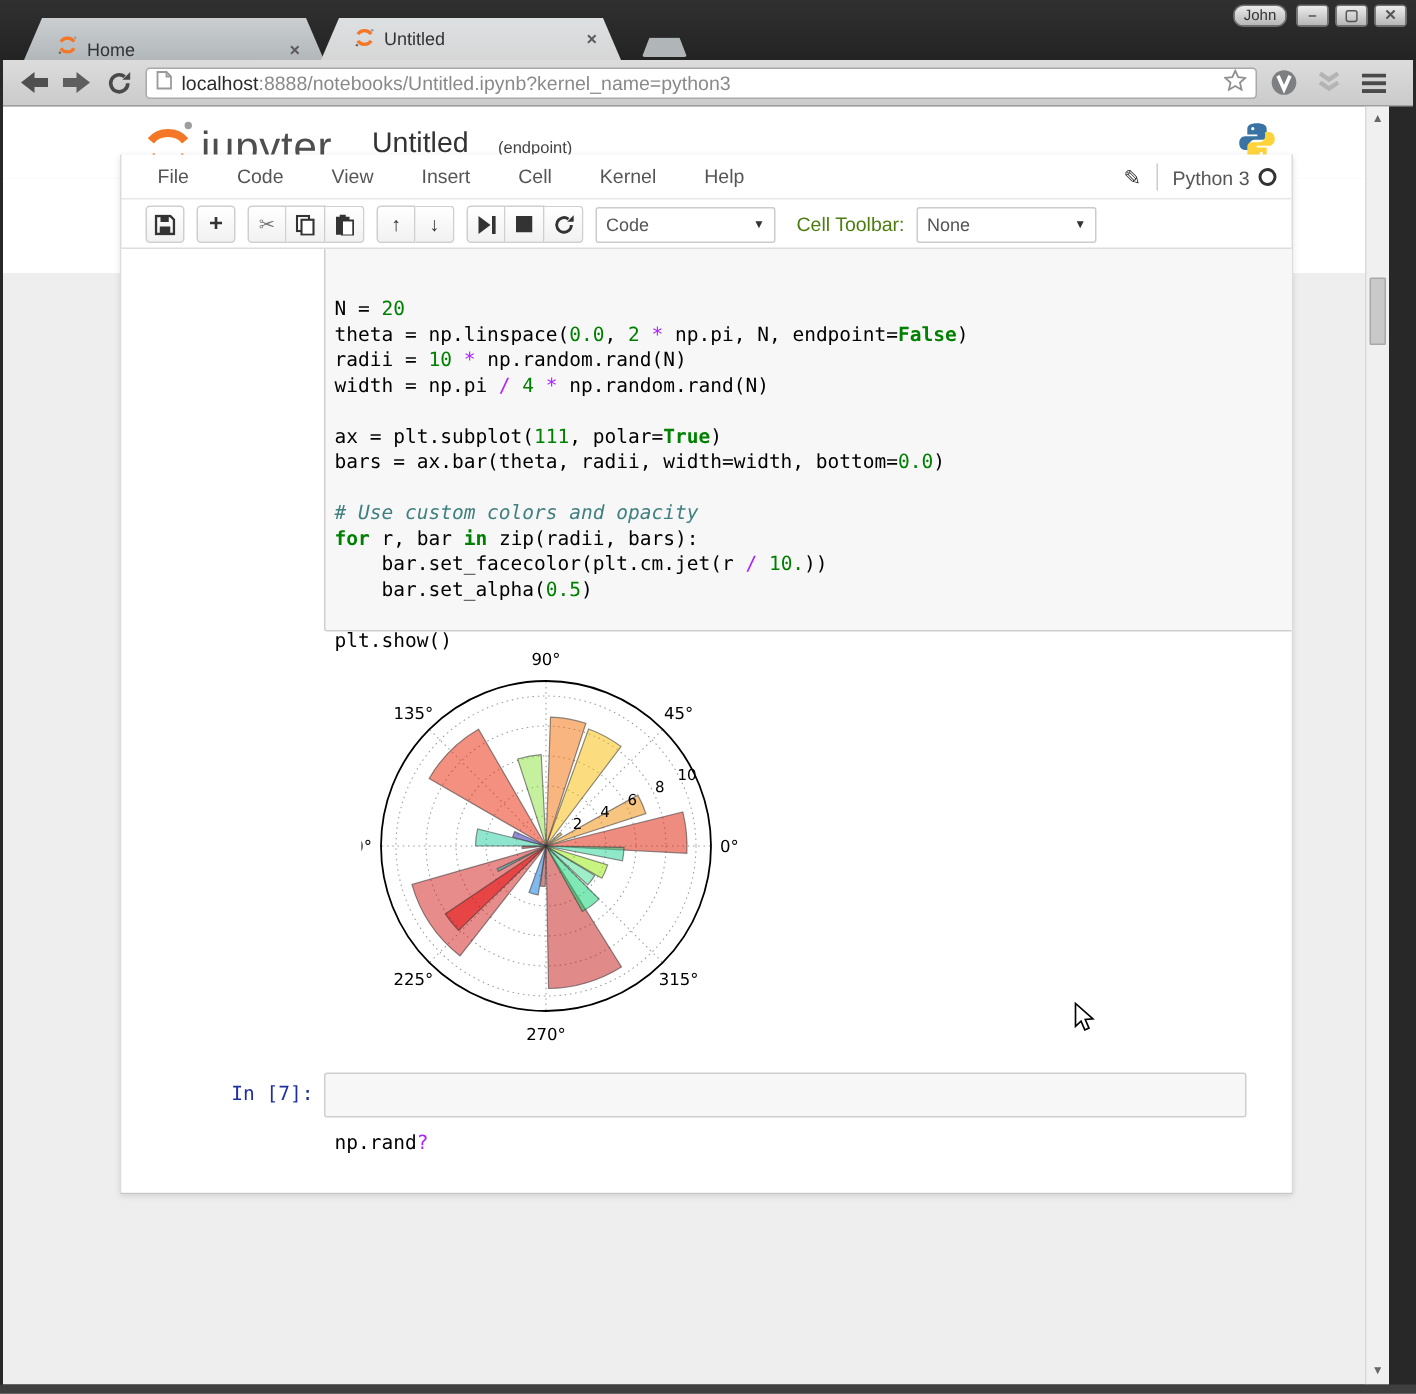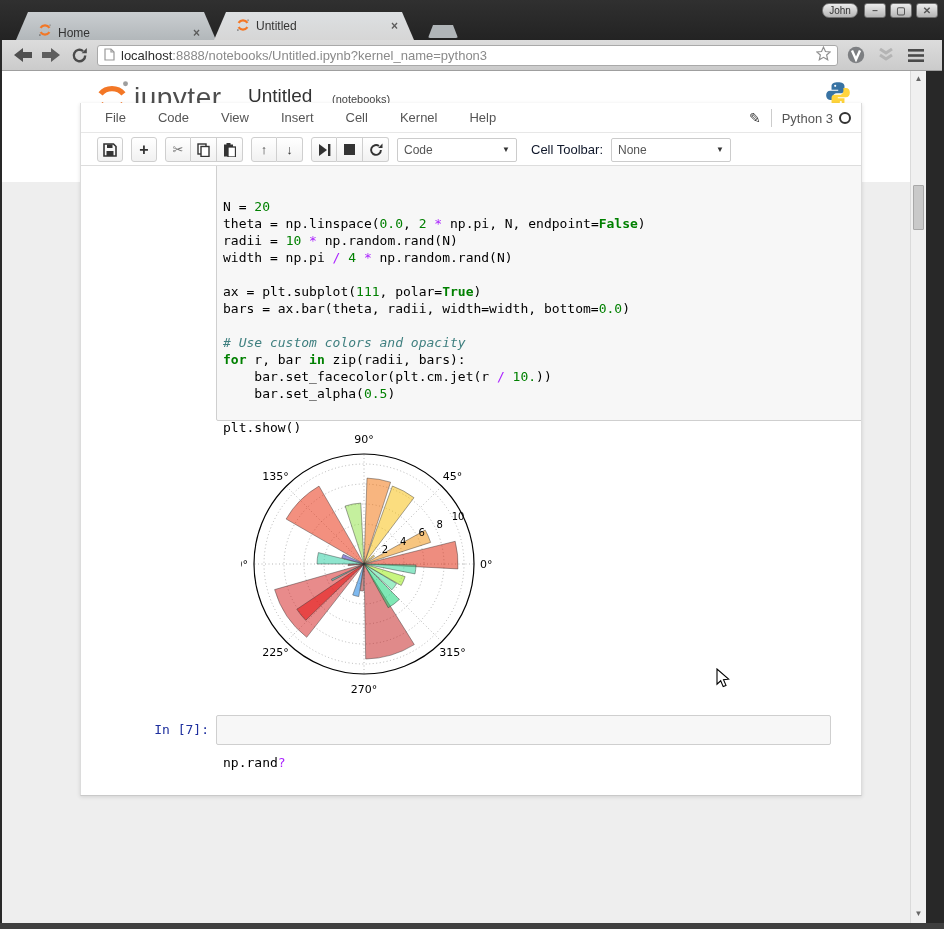--- a/index.html
+++ b/index.html
@@ -53,21 +53,21 @@
   .tbtn{height:25px;min-width:26px;border:1px solid #cfcfcf;background:linear-gradient(#fff,#f1f1f1);
         display:flex;align-items:center;justify-content:center;color:#333;font-size:13px;}
   .grp{display:flex;margin-right:8px;border-radius:3px;}
   .grp .tbtn:first-child{border-radius:3px 0 0 3px;}
   .grp .tbtn:last-child{border-radius:0 3px 3px 0;}
   .grp .tbtn:not(:first-child){border-left:none;}
   .grp .tbtn:only-child{border-radius:3px;}
   .select{height:24px;border:1px solid #ccc;border-radius:2px;background:#fff;display:flex;
         align-items:center;font-size:12px;color:#555;padding:4px 6px;justify-content:space-between;}
   .caret{font-size:8px;color:#333;margin-left:8px;}
-  .ct-label{font-size:13px;color:#0f172a;margin:0 8px 0 14px;}
+  .ct-label{font-size:13px;color:#4d7c0f;margin:0 8px 0 14px;}
   
   .nb-area{position:absolute;left:0;top:63px;width:780px;height:629px;overflow:hidden;background:#fff;}
   .cm{font-family:"DejaVu Sans Mono",monospace;font-size:13px;line-height:17px;color:#000;white-space:pre;}
   .input-box{position:absolute;background:#f7f7f7;border:1px solid #cfcfcf;border-radius:2px;padding:4px 6px;}
   .tk-k{color:#008000;font-weight:bold;}
   .tk-n{color:#008000;}
   .tk-o{color:#AA22FF;}
   .tk-c{color:#408080;font-style:italic;}
   .prompt{position:absolute;width:76px;text-align:right;font-family:"DejaVu Sans Mono",monospace;
           font-size:13px;color:#1e2f9e;}
@@ -184,21 +184,21 @@
             <g fill="none" stroke="#F37726" stroke-width="6.5">
               <path d="M8 19 A17.5 16 0 0 1 36 19"></path>
               <path d="M36 31 A17.5 16 0 0 1 8 31"></path>
             </g>
             <circle cx="38.5" cy="6.5" r="3" fill="#9e9e9e"></circle>
             <circle cx="5.5" cy="43" r="2.5" fill="#616262"></circle>
           </svg>
         <span class="brand-word">jupyter</span>
       </div>
       <div class="nb-title">Untitled</div>
-      <div class="autosave">(notebooks)</div>
+      <div class="autosave">(endpoint)</div>
       <div style="position:absolute;left:822px;top:9px">
         <svg width="28" height="28" viewBox="0 0 26 26">
           <path d="M13 2c-3.9 0-6 1.3-6 3.6V9h6.2v1H5.8C3.4 10 2 11.8 2 14.2c0 2.4 1.3 4.3 3.7 4.3H8v-2.6c0-2 1.7-3.7 3.7-3.7h4.6c1.6 0 2.7-1.2 2.7-2.8V5.6C19 3.3 16.9 2 13 2z" fill="#3873A3"></path>
           <path d="M13 24c3.9 0 6-1.3 6-3.6V17h-6.2v-1h7.4c2.4 0 3.8-1.8 3.8-4.2 0-2.4-1.3-4.3-3.7-4.3H18v2.6c0 2-1.7 3.7-3.7 3.7H9.7C8.1 13.8 7 15 7 16.6v3.8C7 22.7 9.1 24 13 24z" fill="#FFD43B"></path>
           <circle cx="10.4" cy="5.4" r="1" fill="#fff"></circle>
             <circle cx="15.6" cy="20.6" r="1" fill="#fff"></circle>
         </svg>
       </div>
     </div>
     <div class="white-band"></div>

